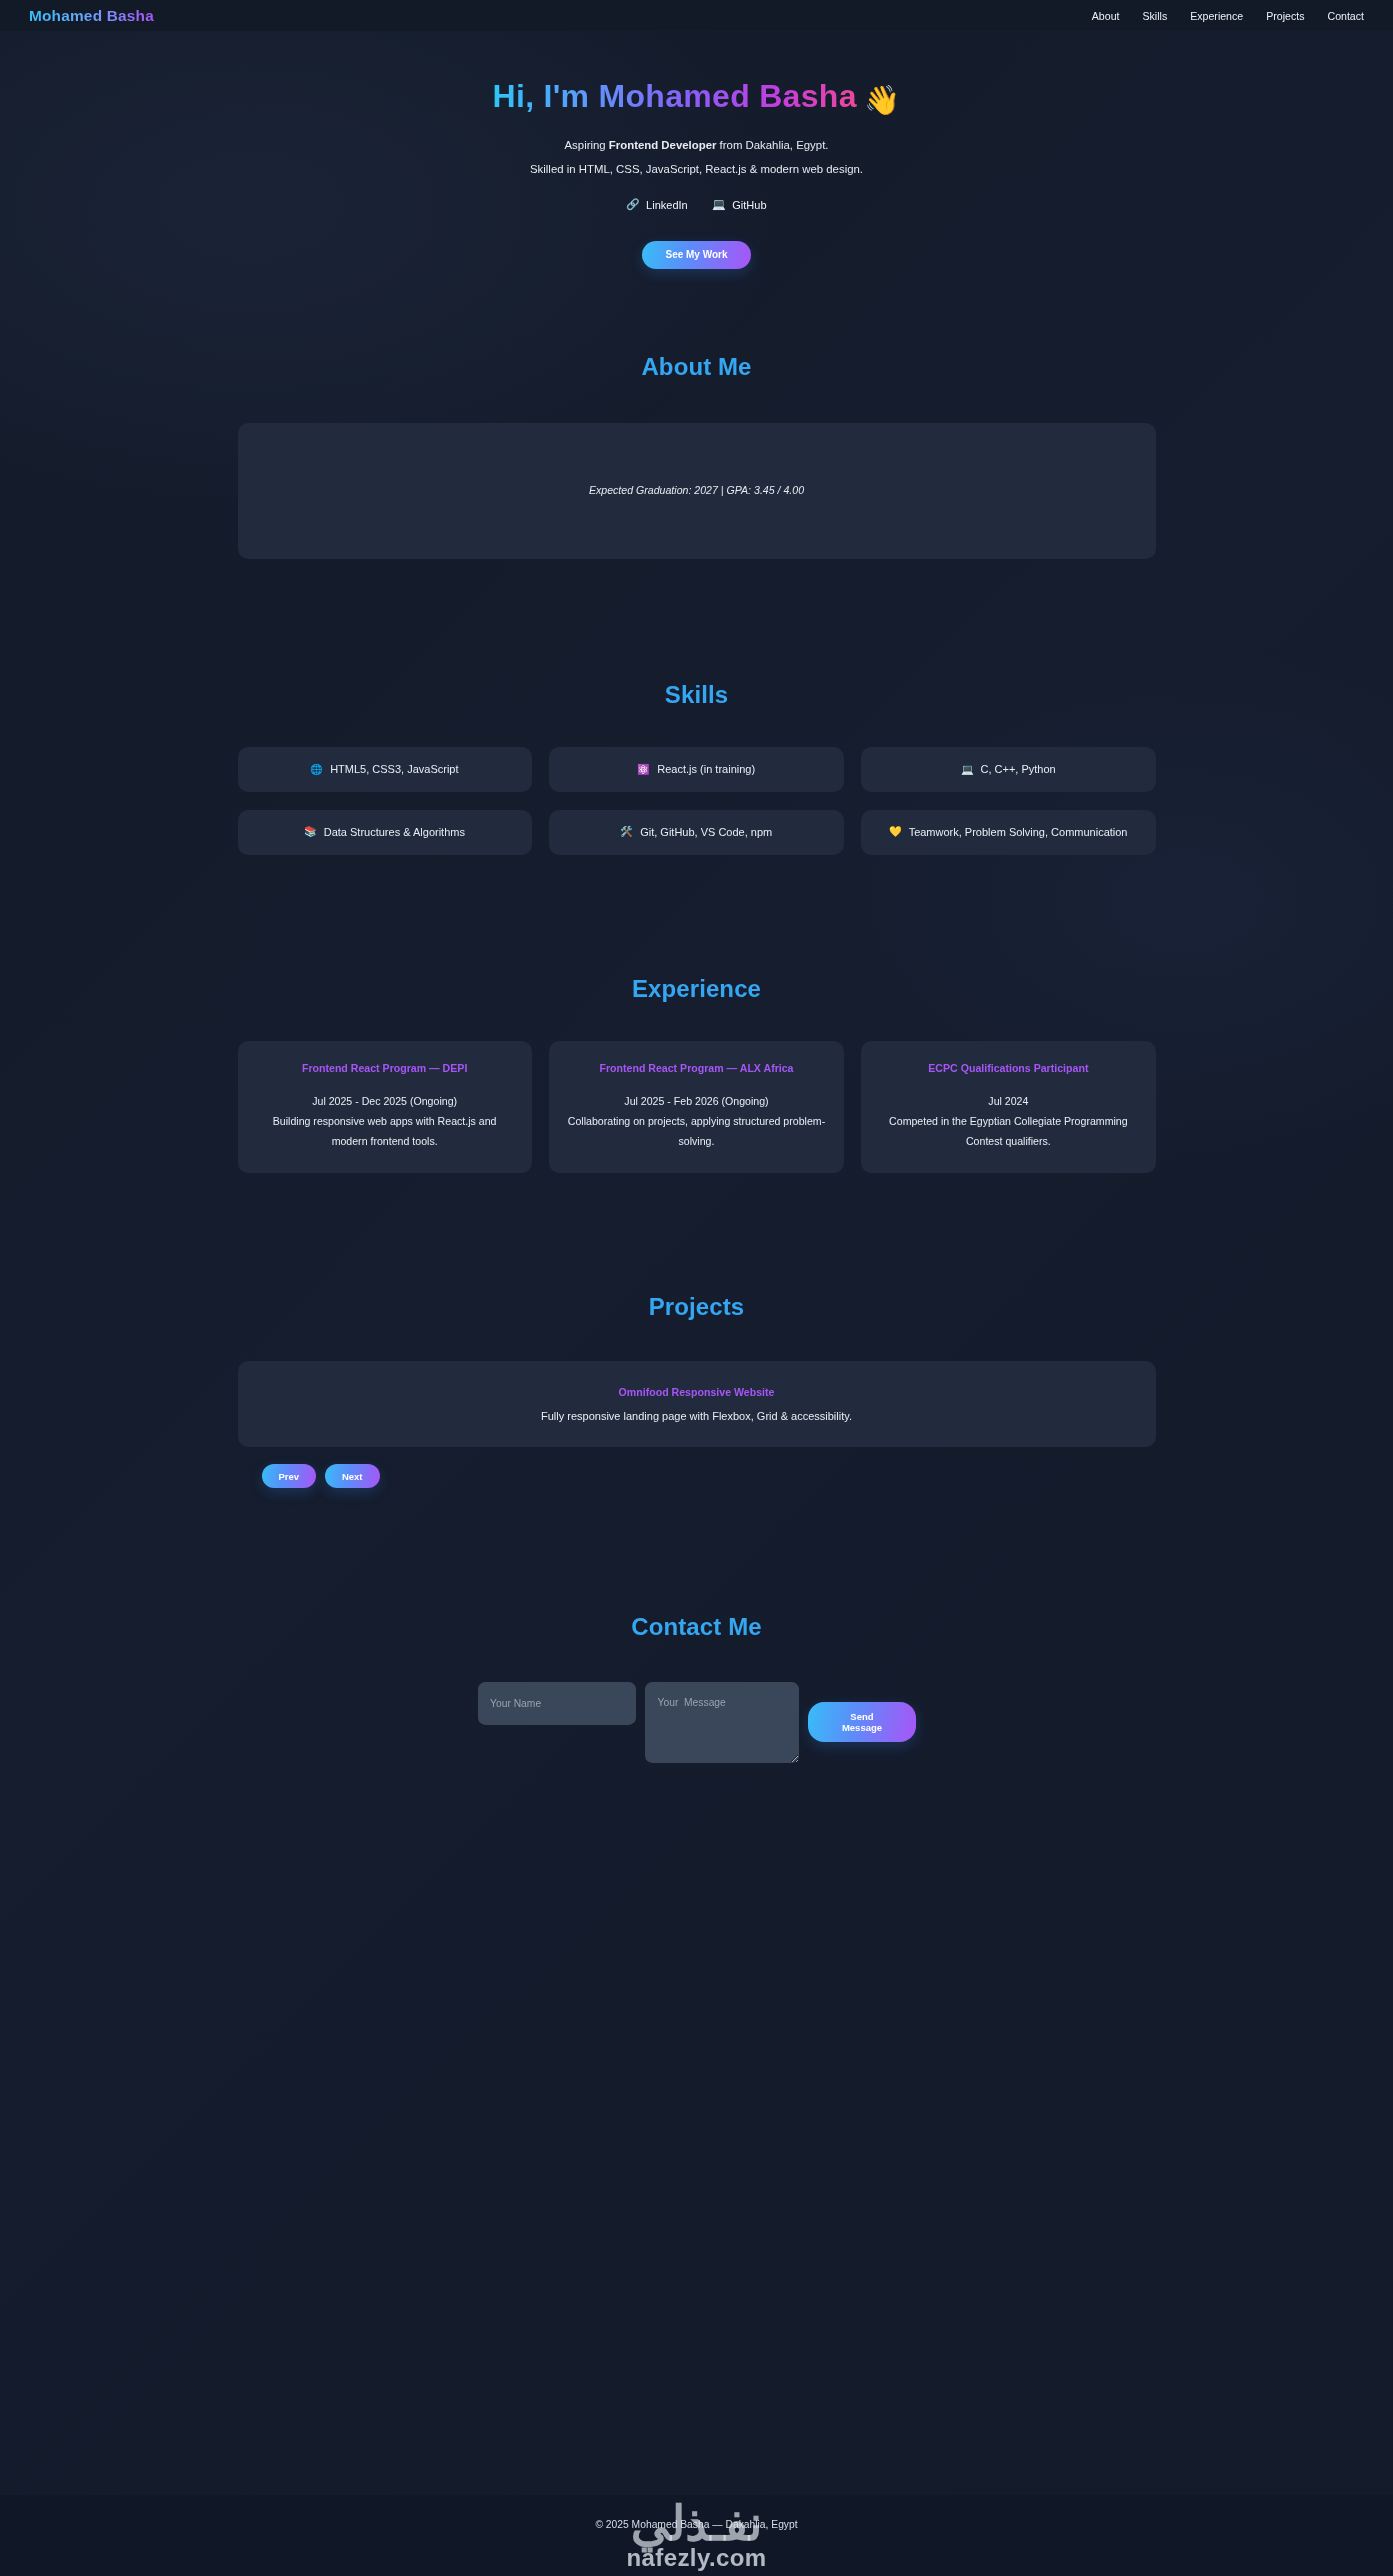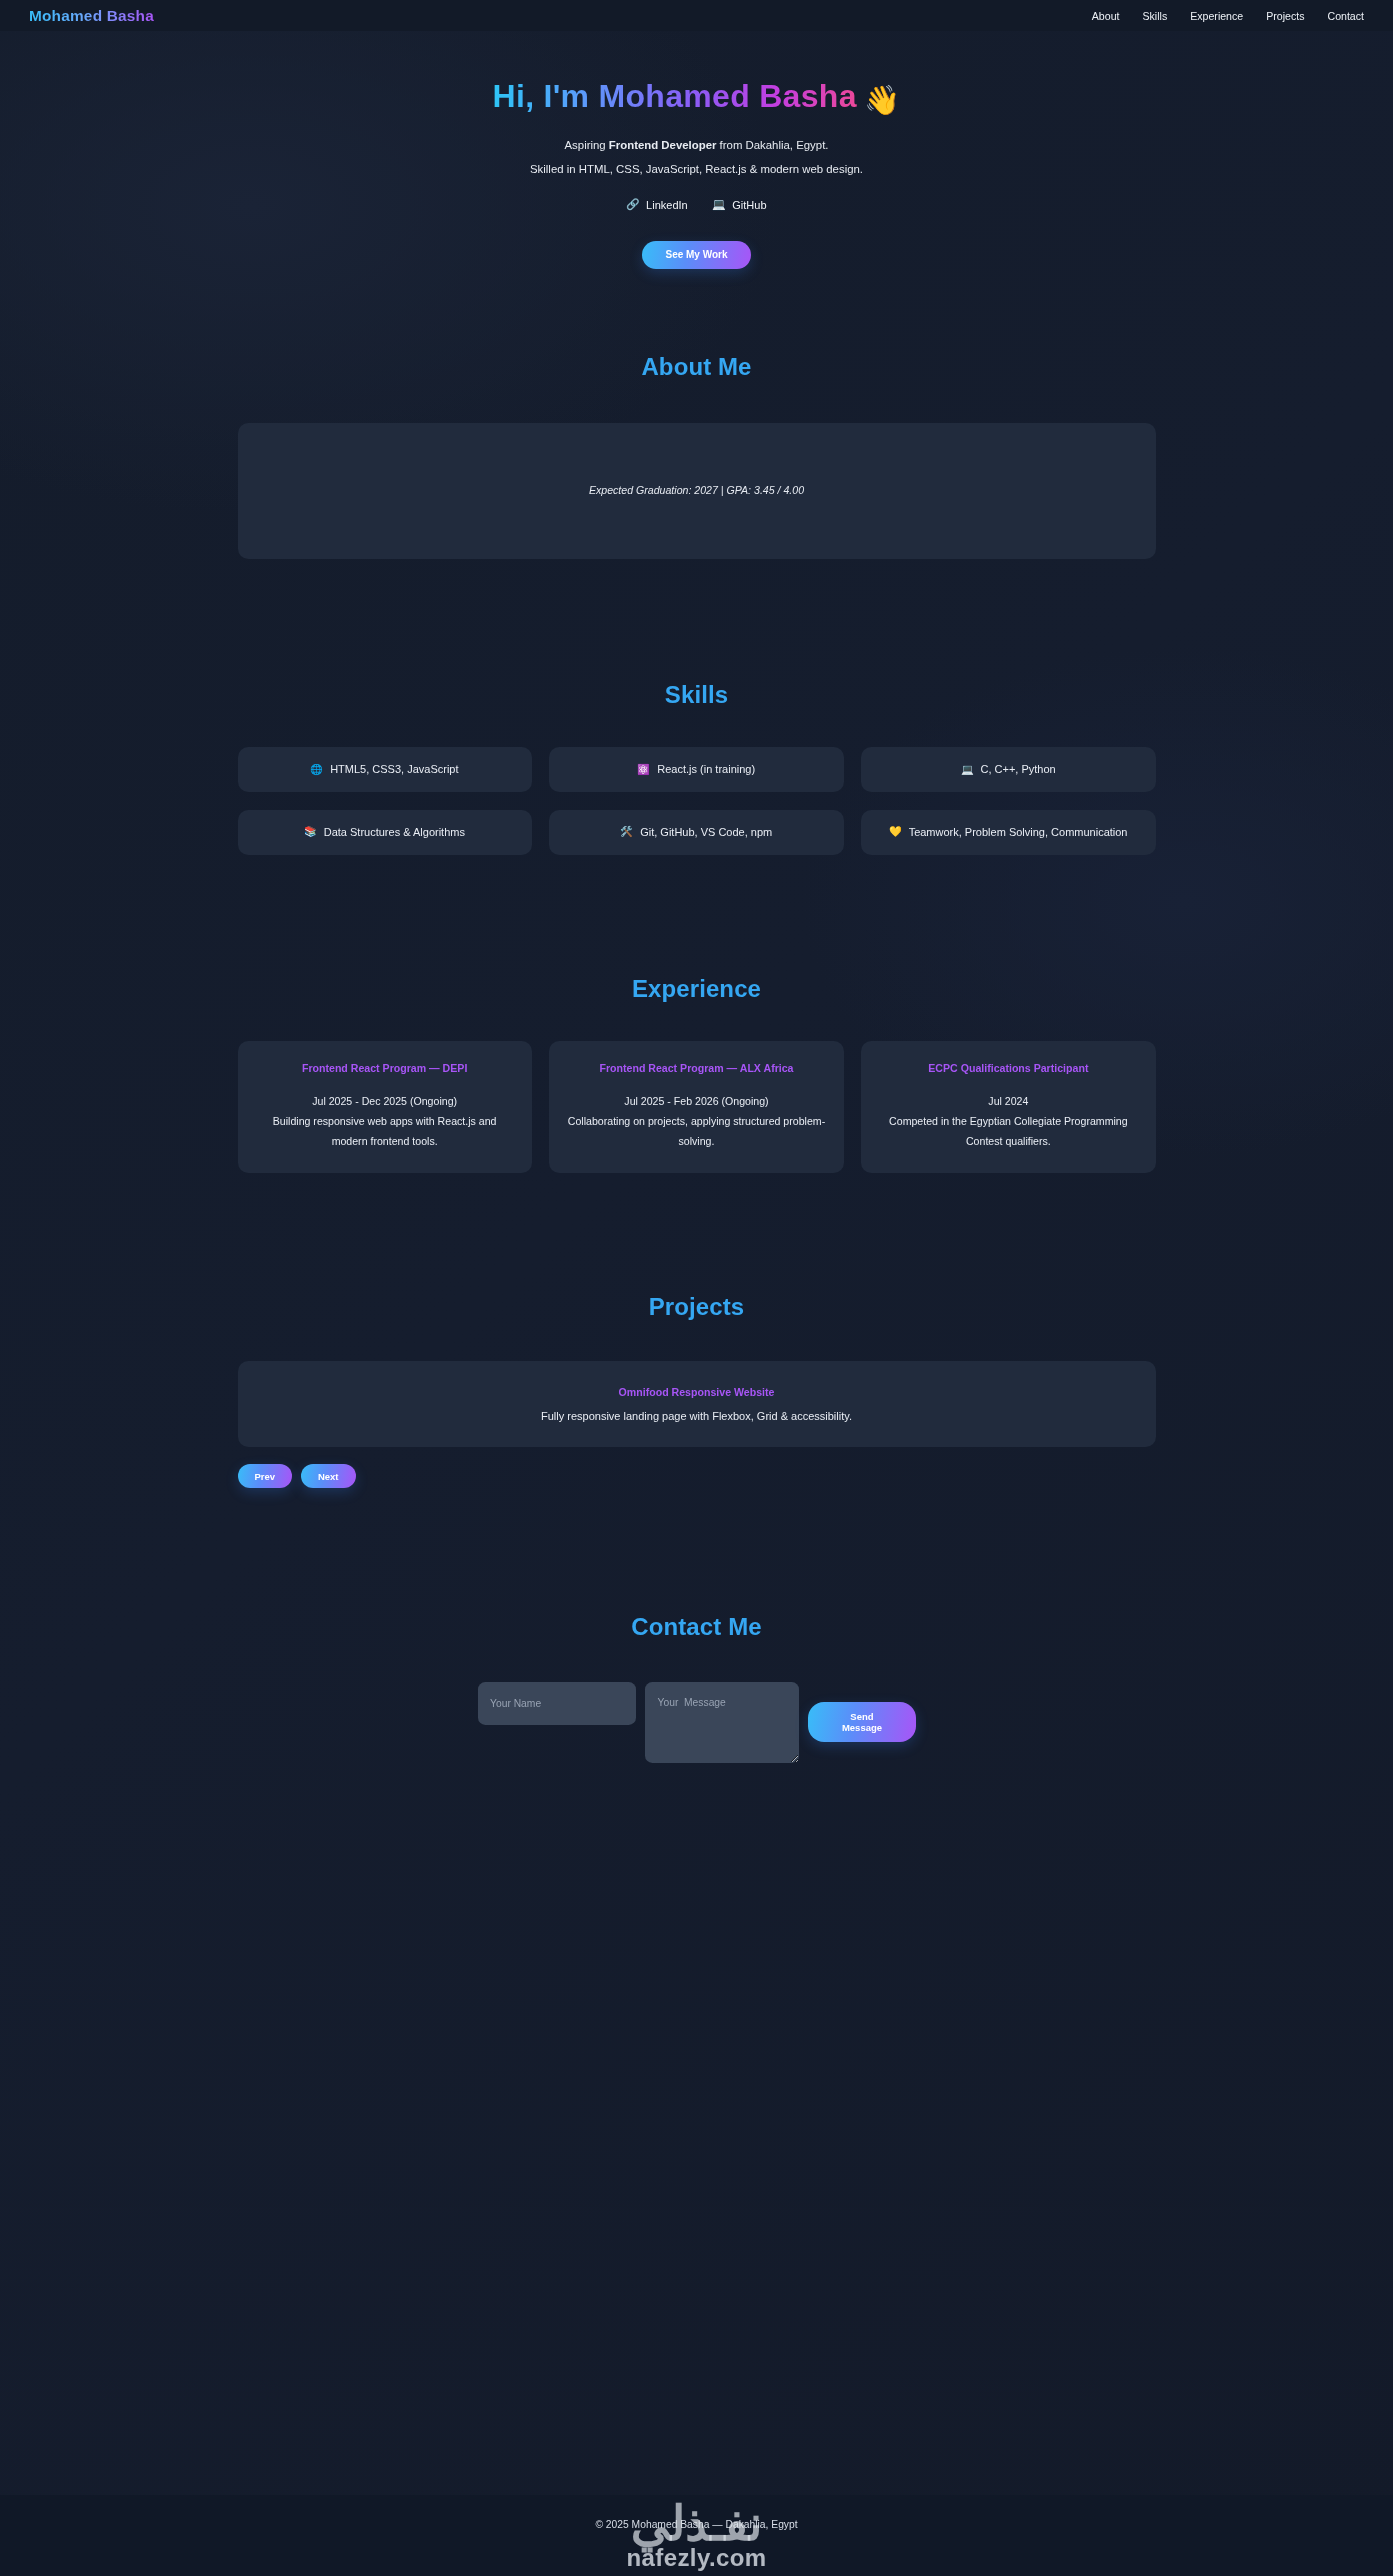--- a/index.html
+++ b/index.html
@@ -189,21 +189,21 @@
     margin-top:40px;
     padding:25px 22px;
     min-height:65px;
     text-align:center;
     display:flex;
     flex-direction:column;
     justify-content:center;
   }
   .proj-card h3 { font-size:10.6px; font-weight:bold; color:#a855f7; }
   .proj-card p { margin-top:11.7px; font-size:11px; color:#eaeef5; }
-  .proj-nav { margin-top:17.6px; display:flex; gap:8.8px; }
+  .proj-nav { margin-top:17.6px; display:flex; gap:8.8px;margin-left:24px; }
   .proj-nav .btn-grad { padding:6.6px 17px; font-size:9.5px; border-radius:14.7px; }
 
   
   .s-contact { padding-top:125px; padding-bottom:88px; }
   .form {
     width:438px;
     margin:0 auto;
     margin-top:41px;
     display:flex;
     flex-direction:row;

